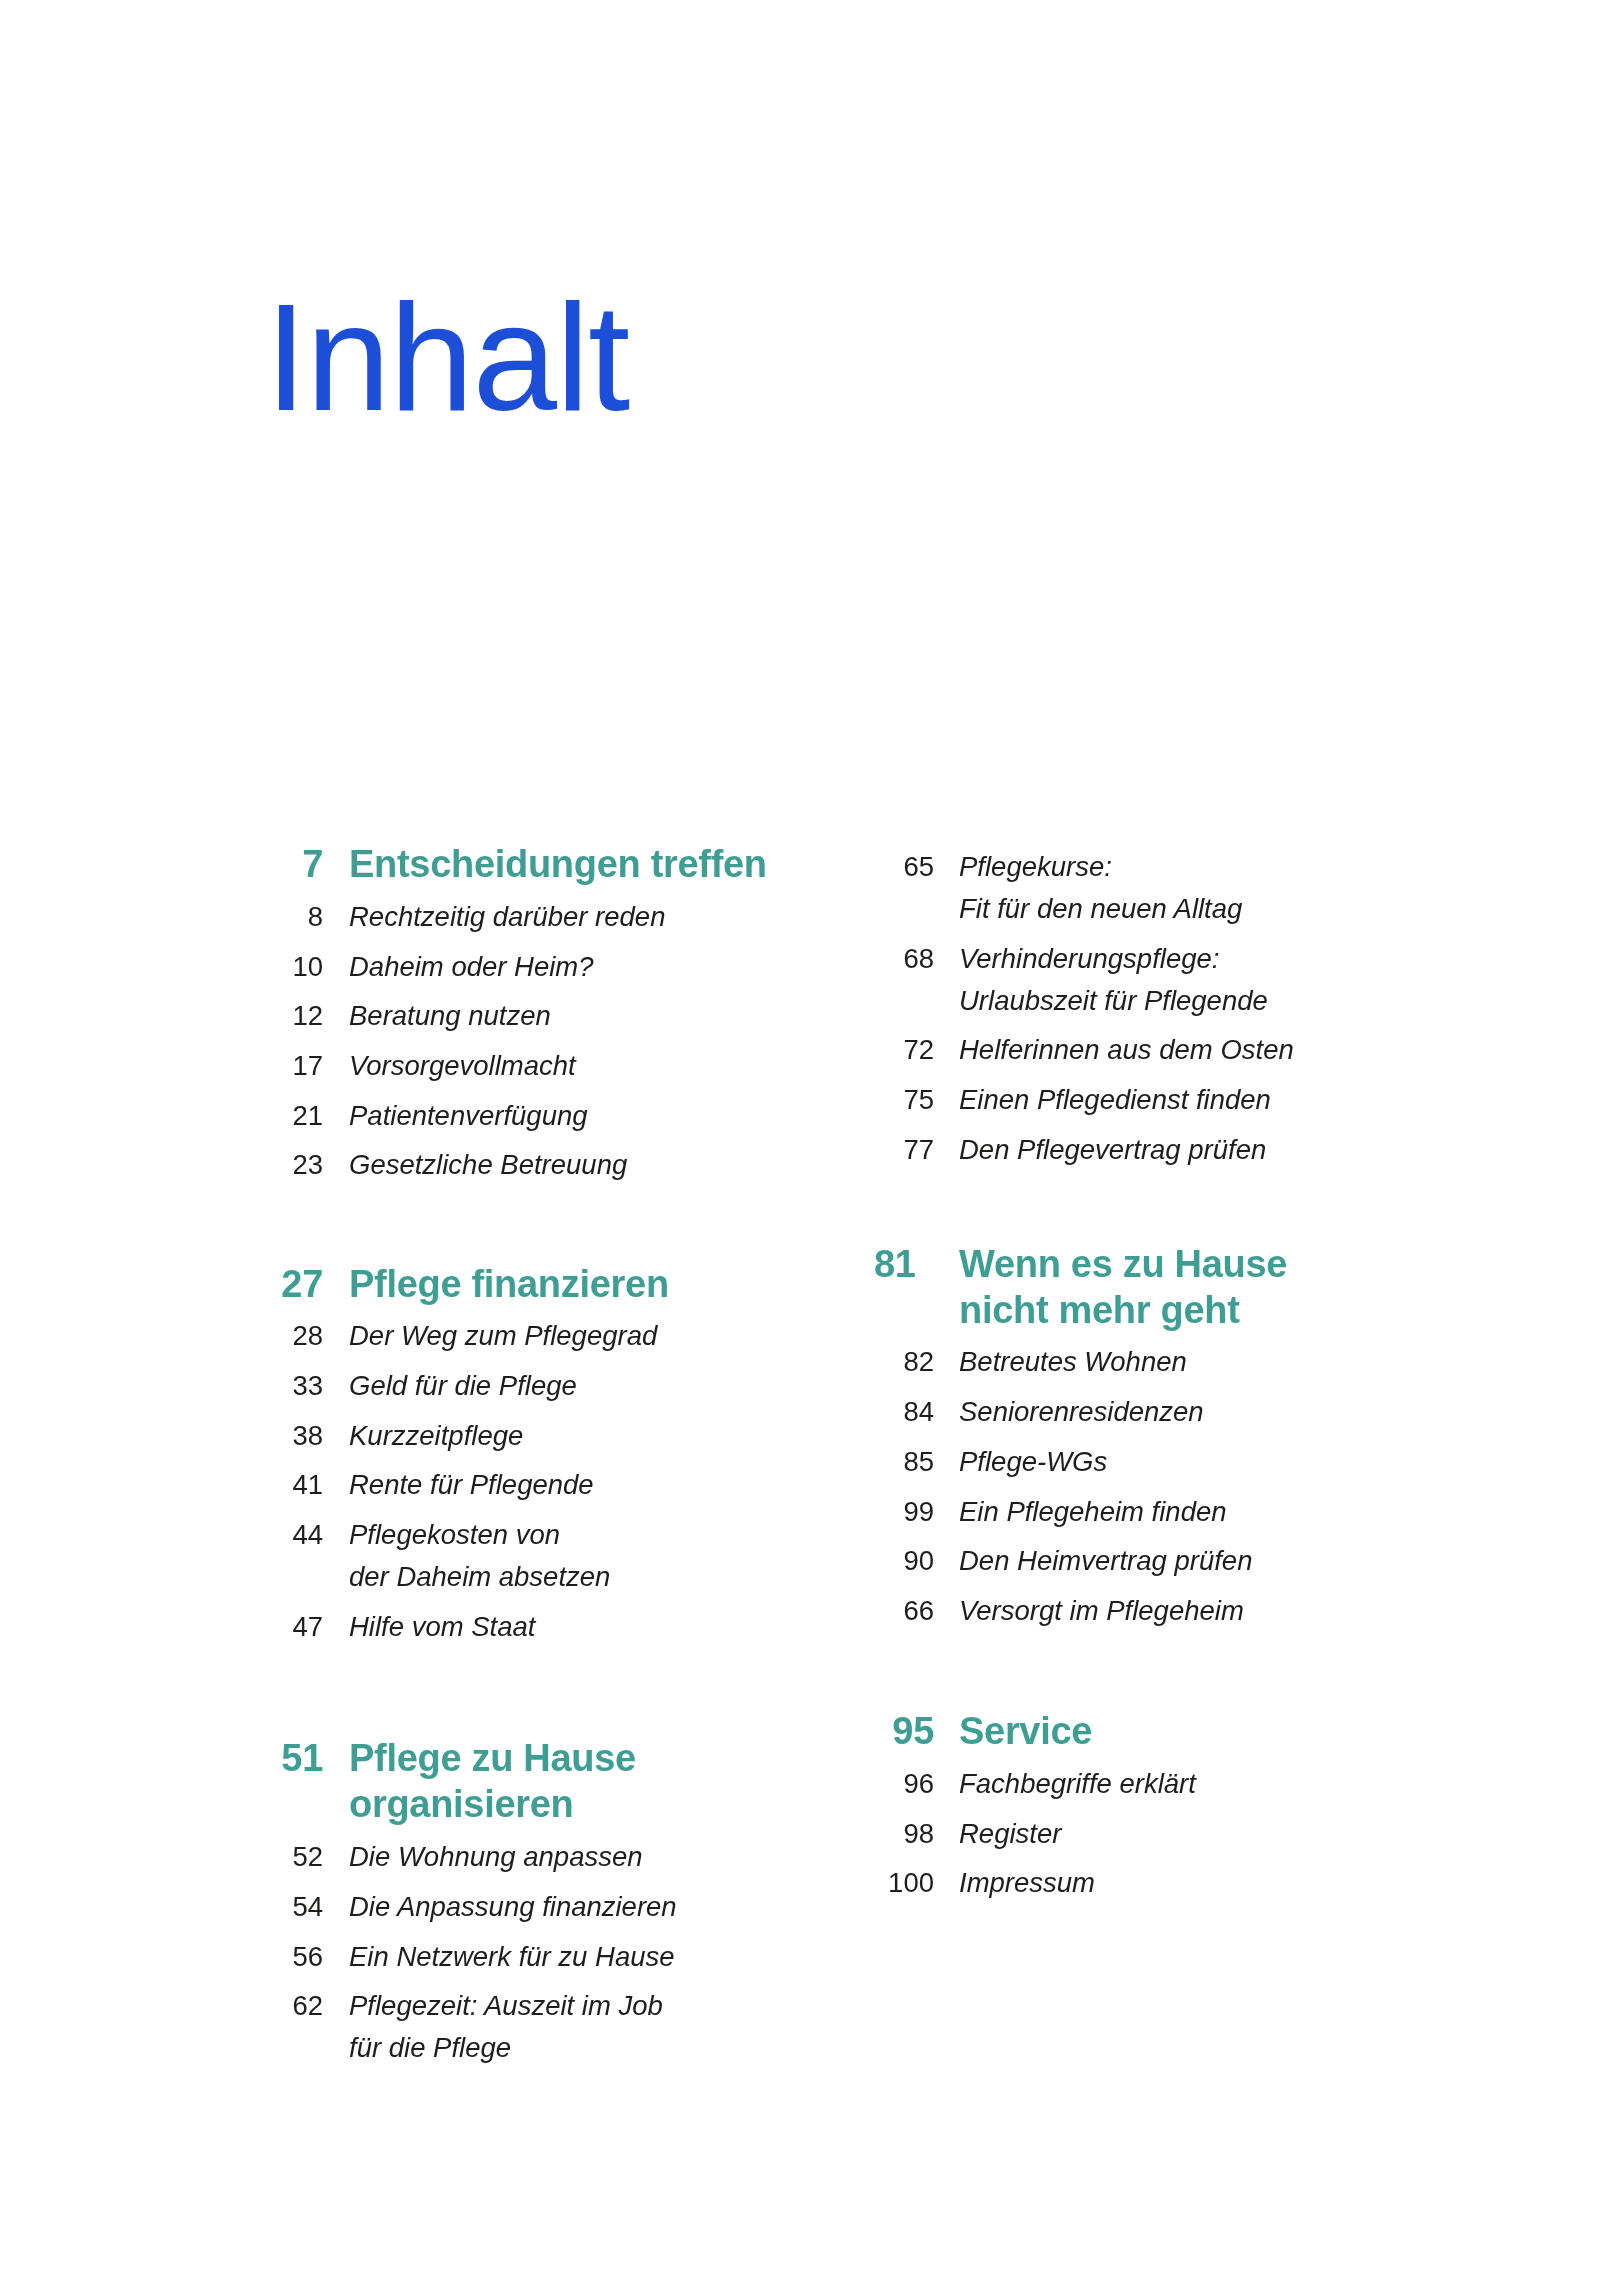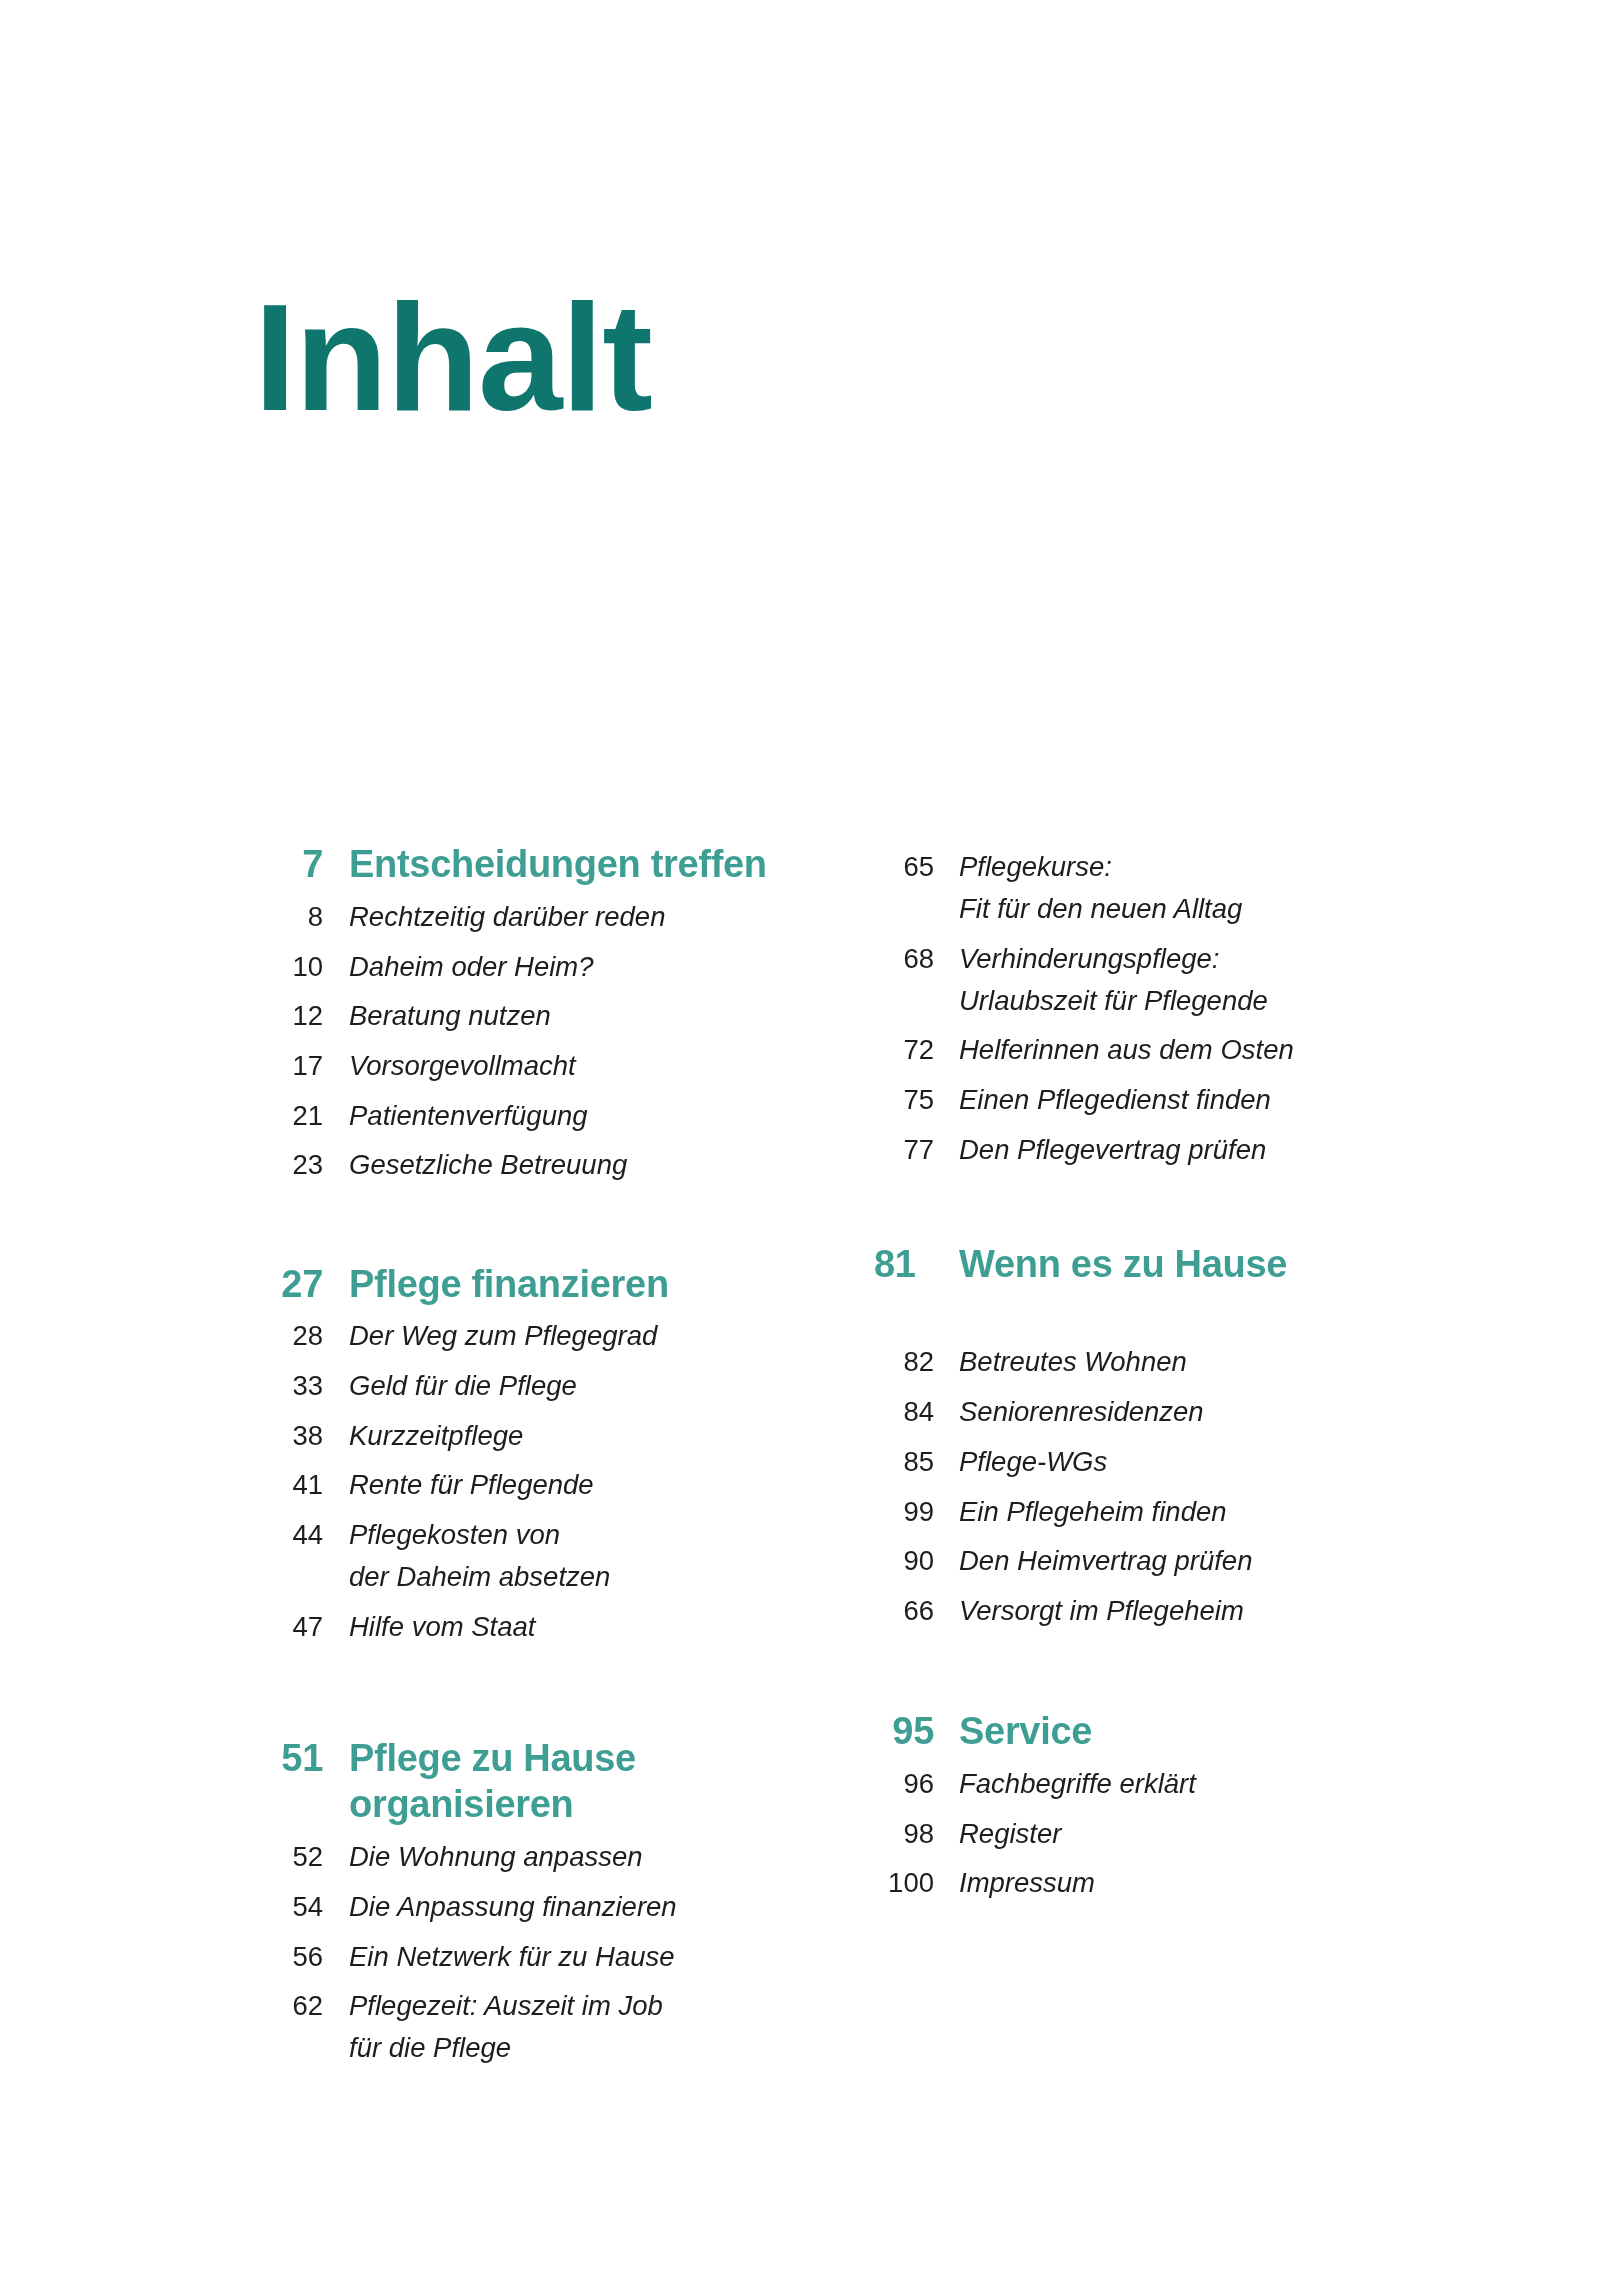--- a/index.html
+++ b/index.html
@@ -10,27 +10,27 @@
     body {
       width: 1623px;
       height: 2295px;
       position: relative;
       overflow: hidden;
       font-family: "Liberation Sans", "DejaVu Sans", sans-serif;
       color: #1d1d1b;
     }
     .page-title {
       position: absolute;
-      left: 254px;
+      left: 265px;
       top: 281px;
       font-family: "Liberation Sans", sans-serif;
-      font-weight: 700;
+      font-weight: 400;
       font-size: 152px;
       line-height: 1;
-      color: #0f766e;
+      color: #1d4ed8;
       letter-spacing: -1.3px;
       margin: 0;
     }
     .toc-column {
       position: absolute;
       top: 0;
     }
     .toc-heading {
       position: absolute;
       left: 0;
@@ -205,20 +205,21 @@
   </div>
   <div class="toc-entry" style="top:1129px">
     <span class="num">77</span>
     <span class="label">Den Pflegevertrag prüfen</span>
   </div>
 
   <div class="toc-heading" style="top:1241px">
     <span class="num left-aligned">81</span>
     <span class="label">
       <span class="line1">Wenn es zu Hause</span>
+      <span class="line2">nicht mehr geht</span>
     </span>
   </div>
   <div class="toc-entry" style="top:1341px">
     <span class="num">82</span>
     <span class="label">Betreutes Wohnen</span>
   </div>
   <div class="toc-entry" style="top:1391px">
     <span class="num">84</span>
     <span class="label">Seniorenresidenzen</span>
   </div>

